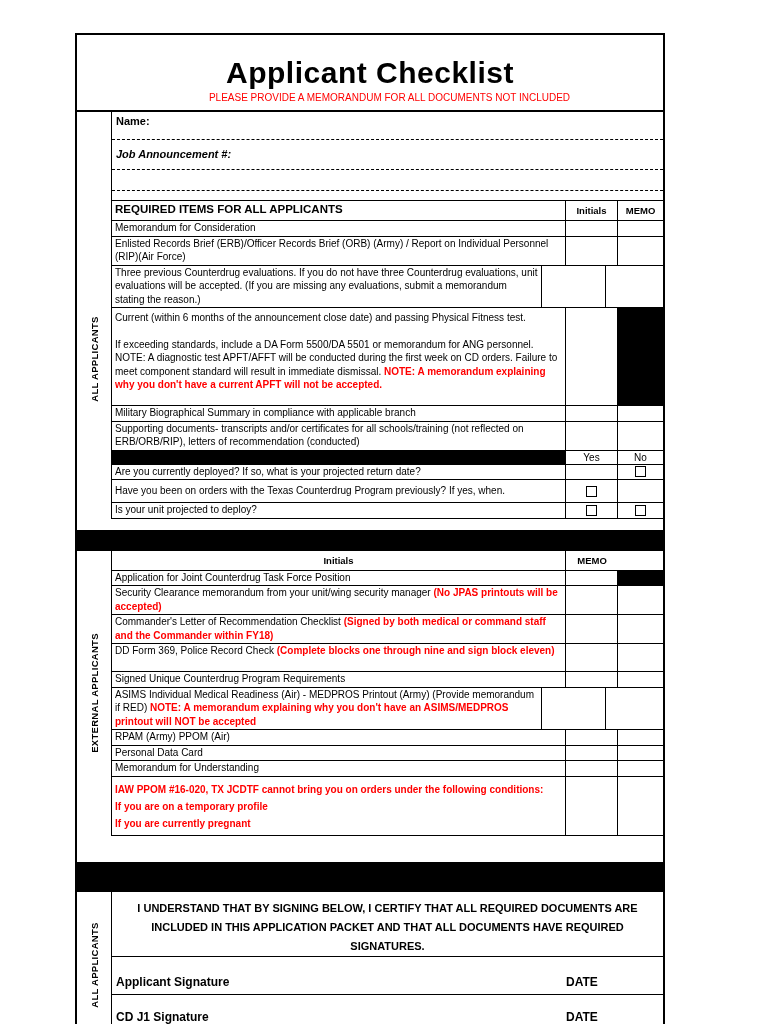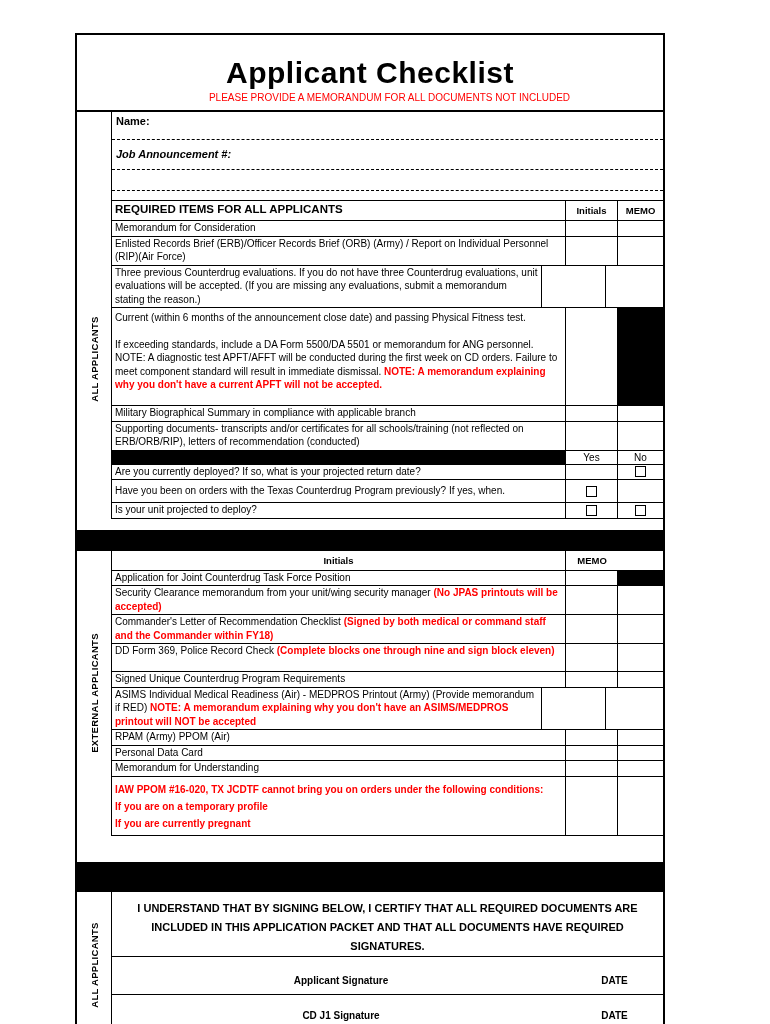--- a/index.html
+++ b/index.html
@@ -51,21 +51,21 @@
 
   .spacer11 { height:11px; }
   .spacer26 { height:26px; }
   .blackbar { background:#000; height:21px; }
   .blackbar.thick { height:30px; }
   .blackbar.bottom { height:27px; }
 
   .sig-statement { min-height:49px; border-bottom:1px solid #000; font-weight:bold; font-size:11px; line-height:19px; text-align:center; padding:7px 14px 0; }
   .sig-gap { height:14px; }
   .sig-gap2 { height:11px; }
-  .sig-row { display:grid; grid-template-columns:1fr 97px; border-bottom:1px solid #000; min-height:24px; font-weight:bold; font-size:10px; padding:4px 0 0 4px;text-align:center; }
+  .sig-row { display:grid; grid-template-columns:1fr 97px; border-bottom:1px solid #000; min-height:24px; font-weight:bold; font-size:12px; padding:4px 0 0 4px; }
   .sig-end { height:9px; }
 </style>
 </head>
 <body>
 
 <div class="form">
 
   <div class="title-block">
     <div class="title">Applicant Checklist</div>
     <div class="subtitle">PLEASE PROVIDE A MEMORANDUM FOR ALL DOCUMENTS NOT INCLUDED</div>

